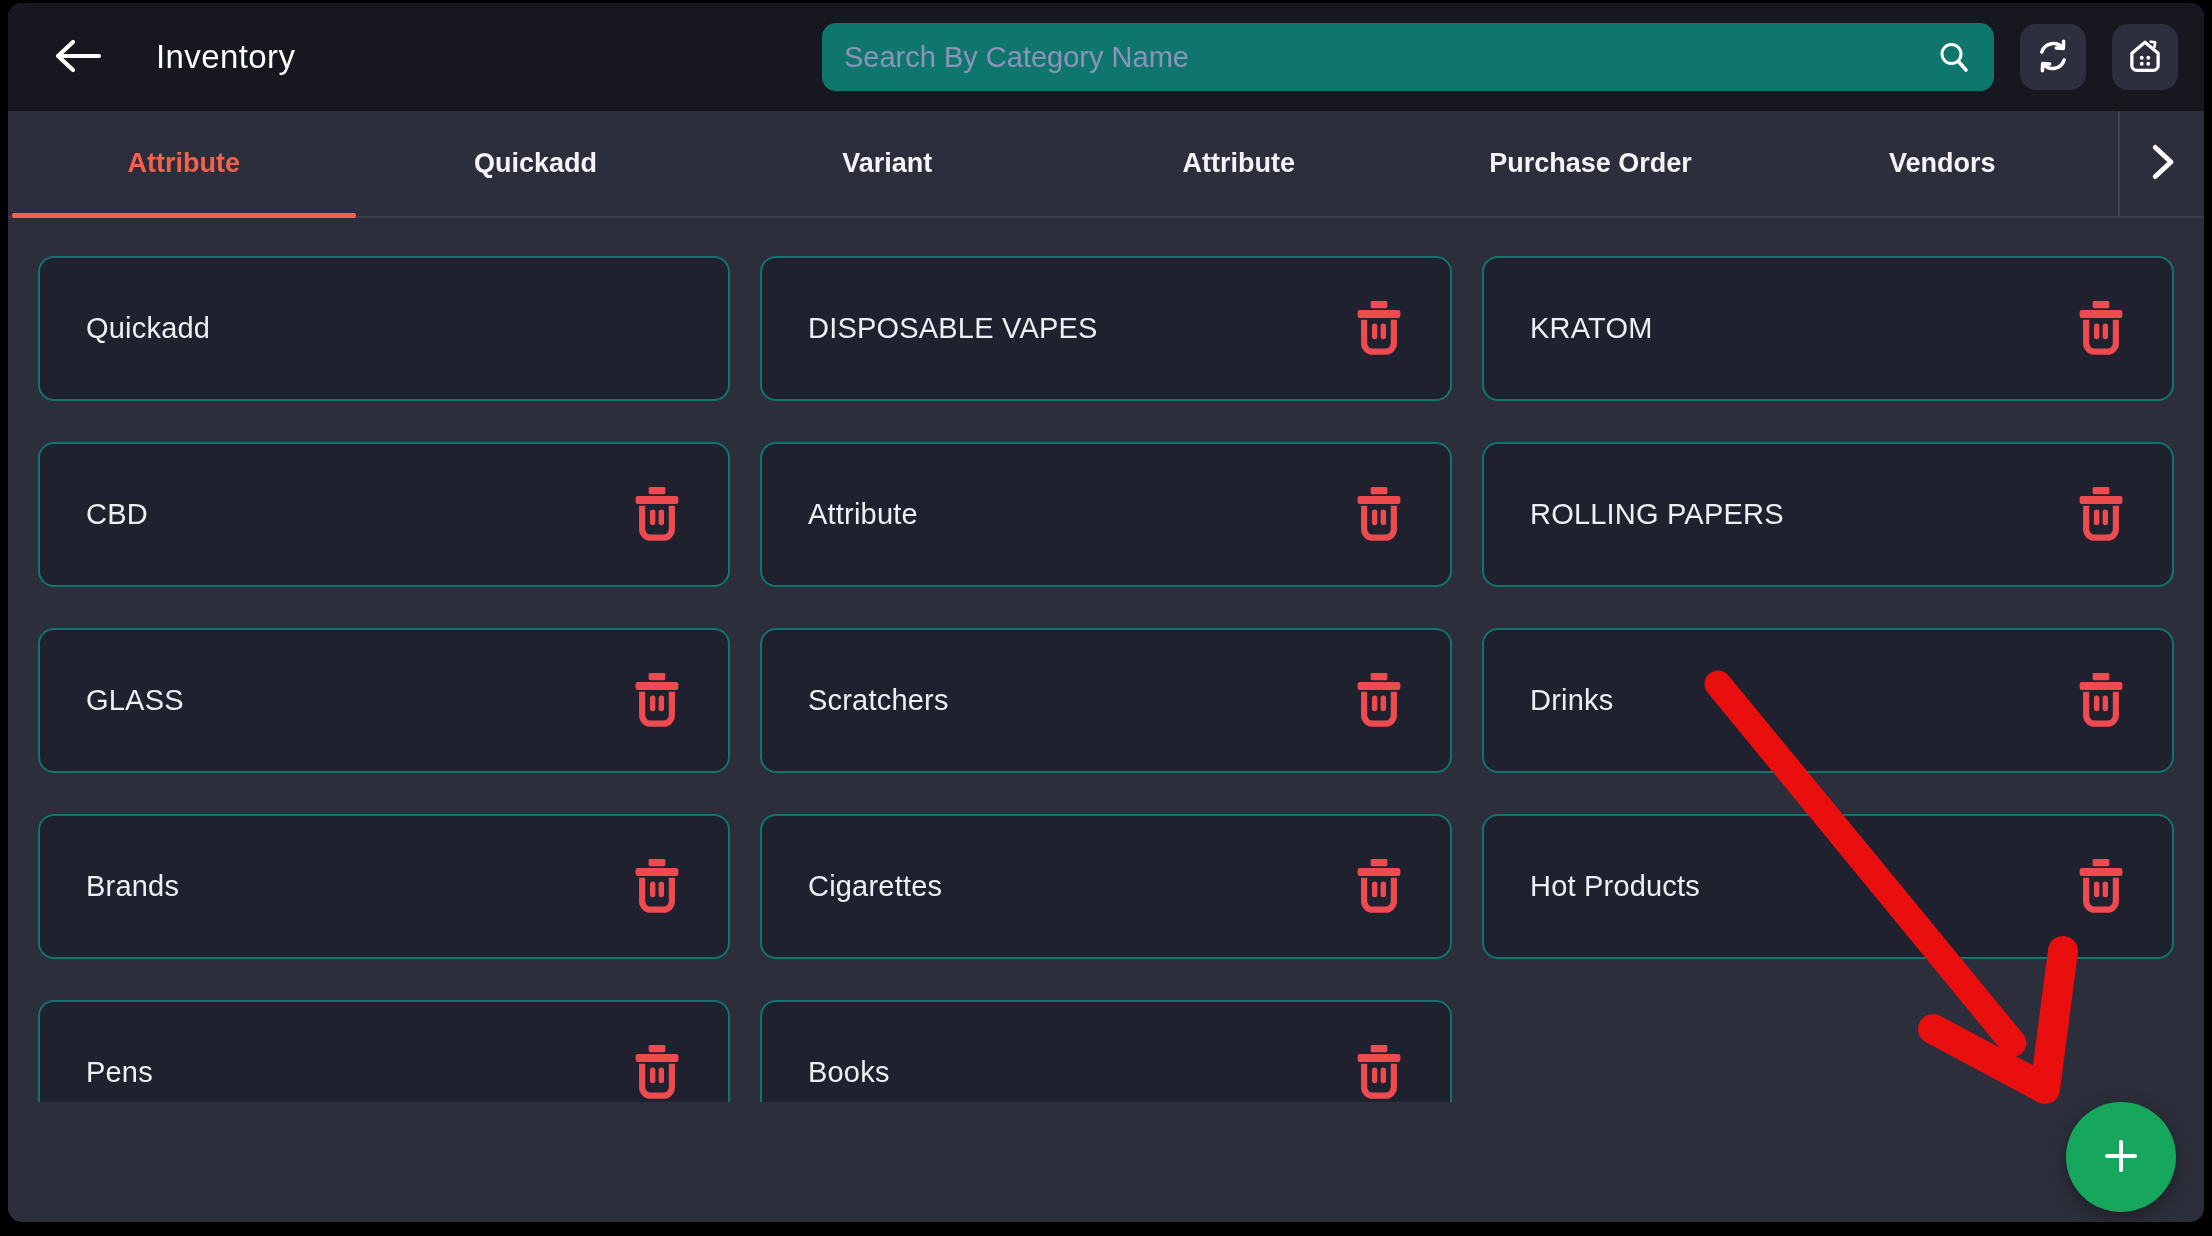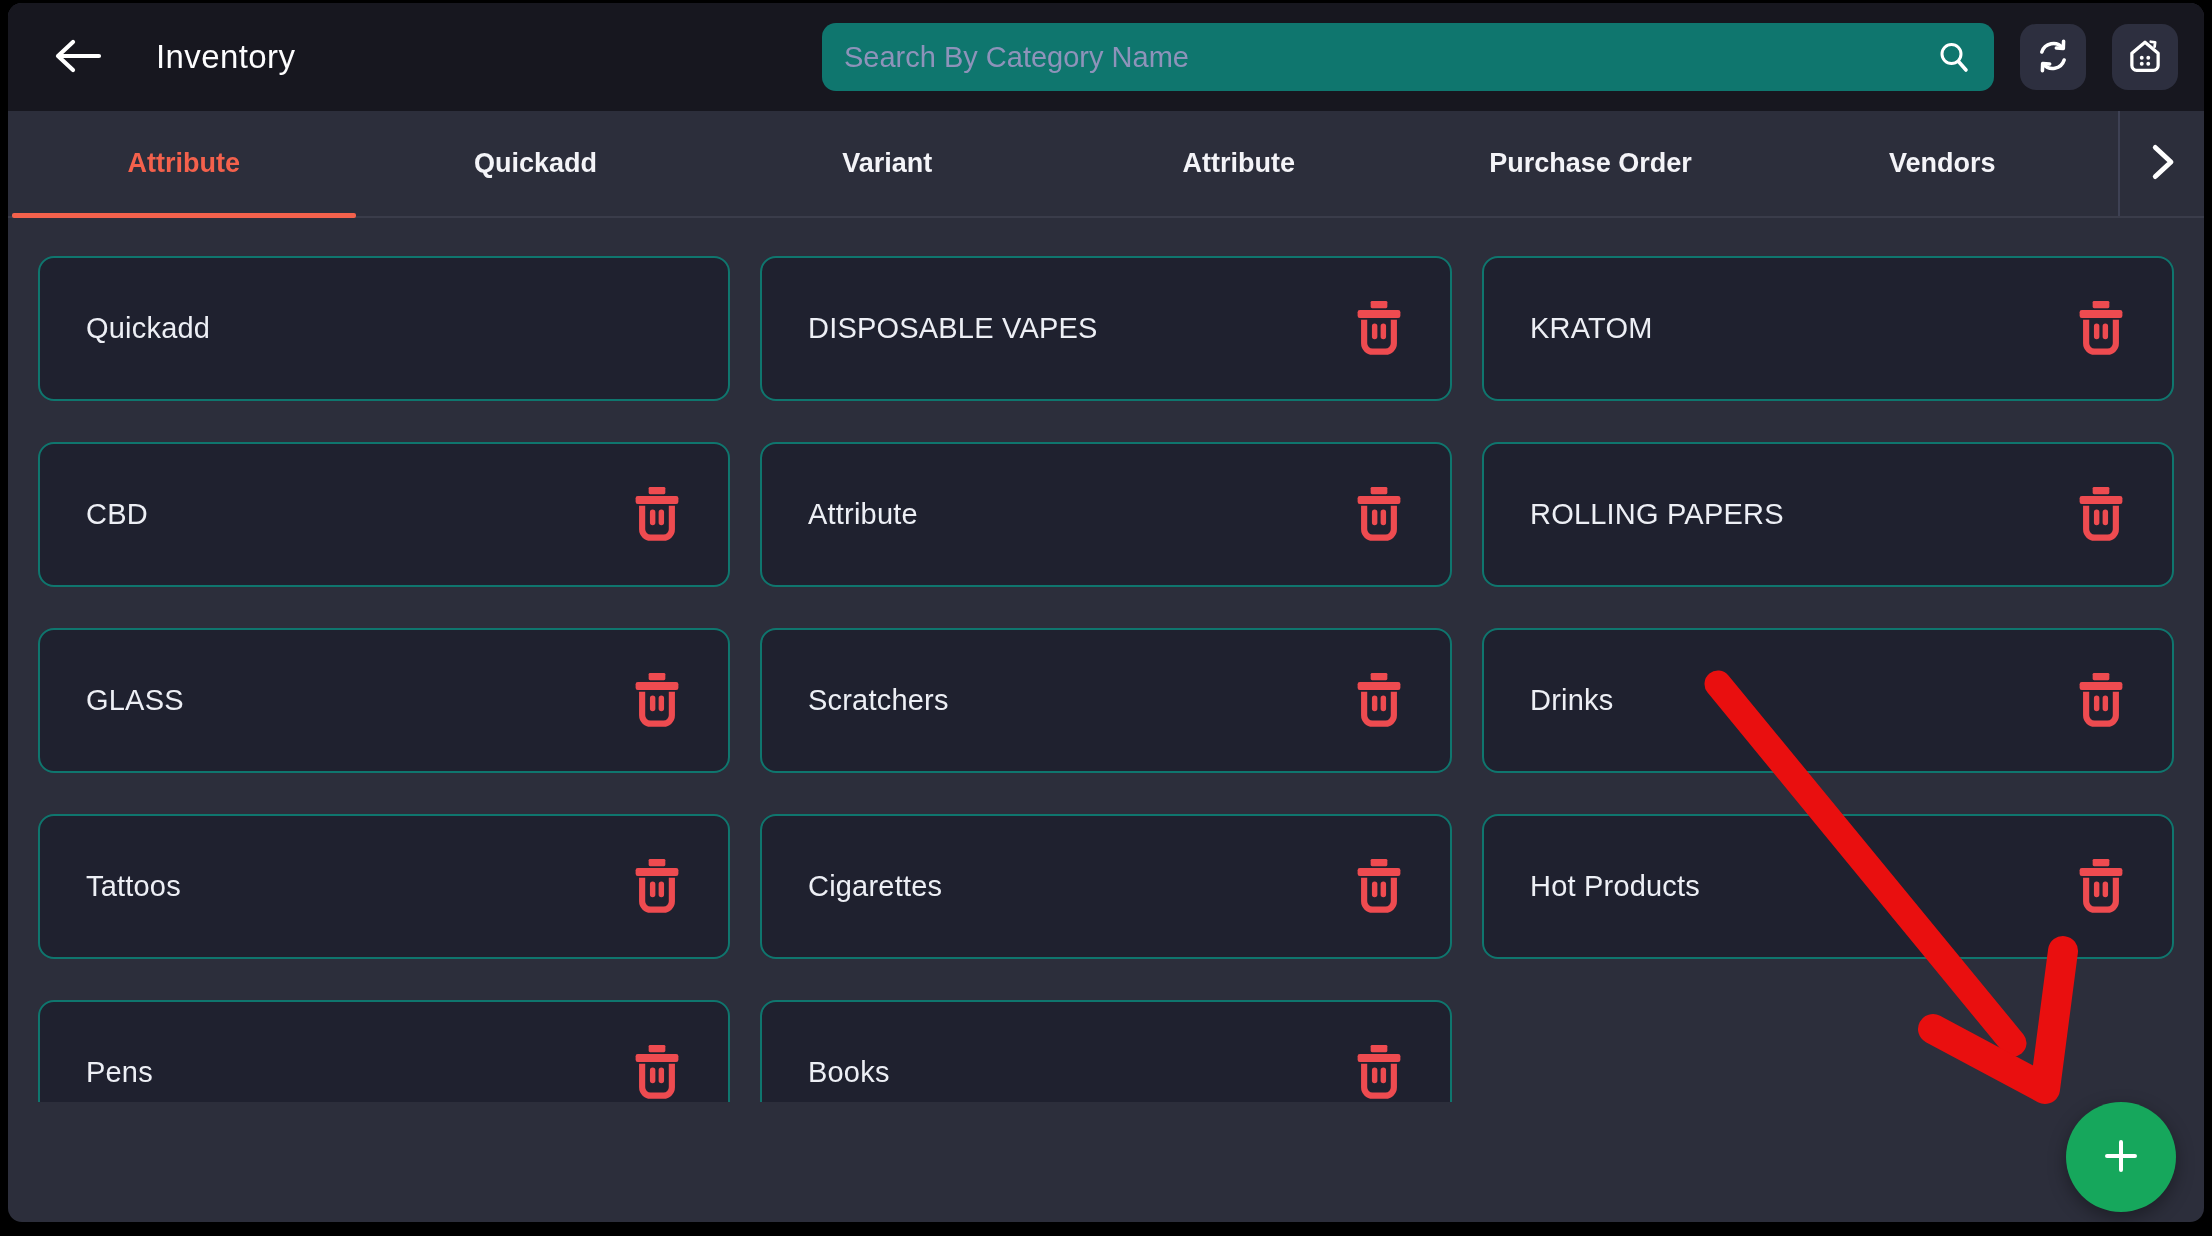--- a/index.html
+++ b/index.html
@@ -244,21 +244,21 @@
         <svg width="52" height="58" viewBox="0 0 28 32" fill="none">
           <rect x="9.4" y="1.6" width="9.2" height="4" rx="0.8" fill="#ee4b50"></rect>
           <rect x="2.2" y="6.6" width="23.6" height="4.4" rx="1.2" fill="#ee4b50"></rect>
           <path d="M5.8 12 L5.8 25 A4.6 4.6 0 0 0 10.4 29.6 L17.6 29.6 A4.6 4.6 0 0 0 22.2 25 L22.2 12" stroke="#ee4b50" stroke-width="3.4" fill="none"></path>
           <path d="M11.6 15.6 V21.2 M16.4 15.6 V21.2" stroke="#ee4b50" stroke-width="3" stroke-linecap="round"></path>
         </svg>
       </span>
     </button>
   </div>
           <div class="card">
-    <span class="card-name">Tattoos</span>
+    <span class="card-name">Brands</span>
     <button class="del-btn">
       <span>
         <svg width="52" height="58" viewBox="0 0 28 32" fill="none">
           <rect x="9.4" y="1.6" width="9.2" height="4" rx="0.8" fill="#ee4b50"></rect>
           <rect x="2.2" y="6.6" width="23.6" height="4.4" rx="1.2" fill="#ee4b50"></rect>
           <path d="M5.8 12 L5.8 25 A4.6 4.6 0 0 0 10.4 29.6 L17.6 29.6 A4.6 4.6 0 0 0 22.2 25 L22.2 12" stroke="#ee4b50" stroke-width="3.4" fill="none"></path>
           <path d="M11.6 15.6 V21.2 M16.4 15.6 V21.2" stroke="#ee4b50" stroke-width="3" stroke-linecap="round"></path>
         </svg>
       </span>
     </button>

